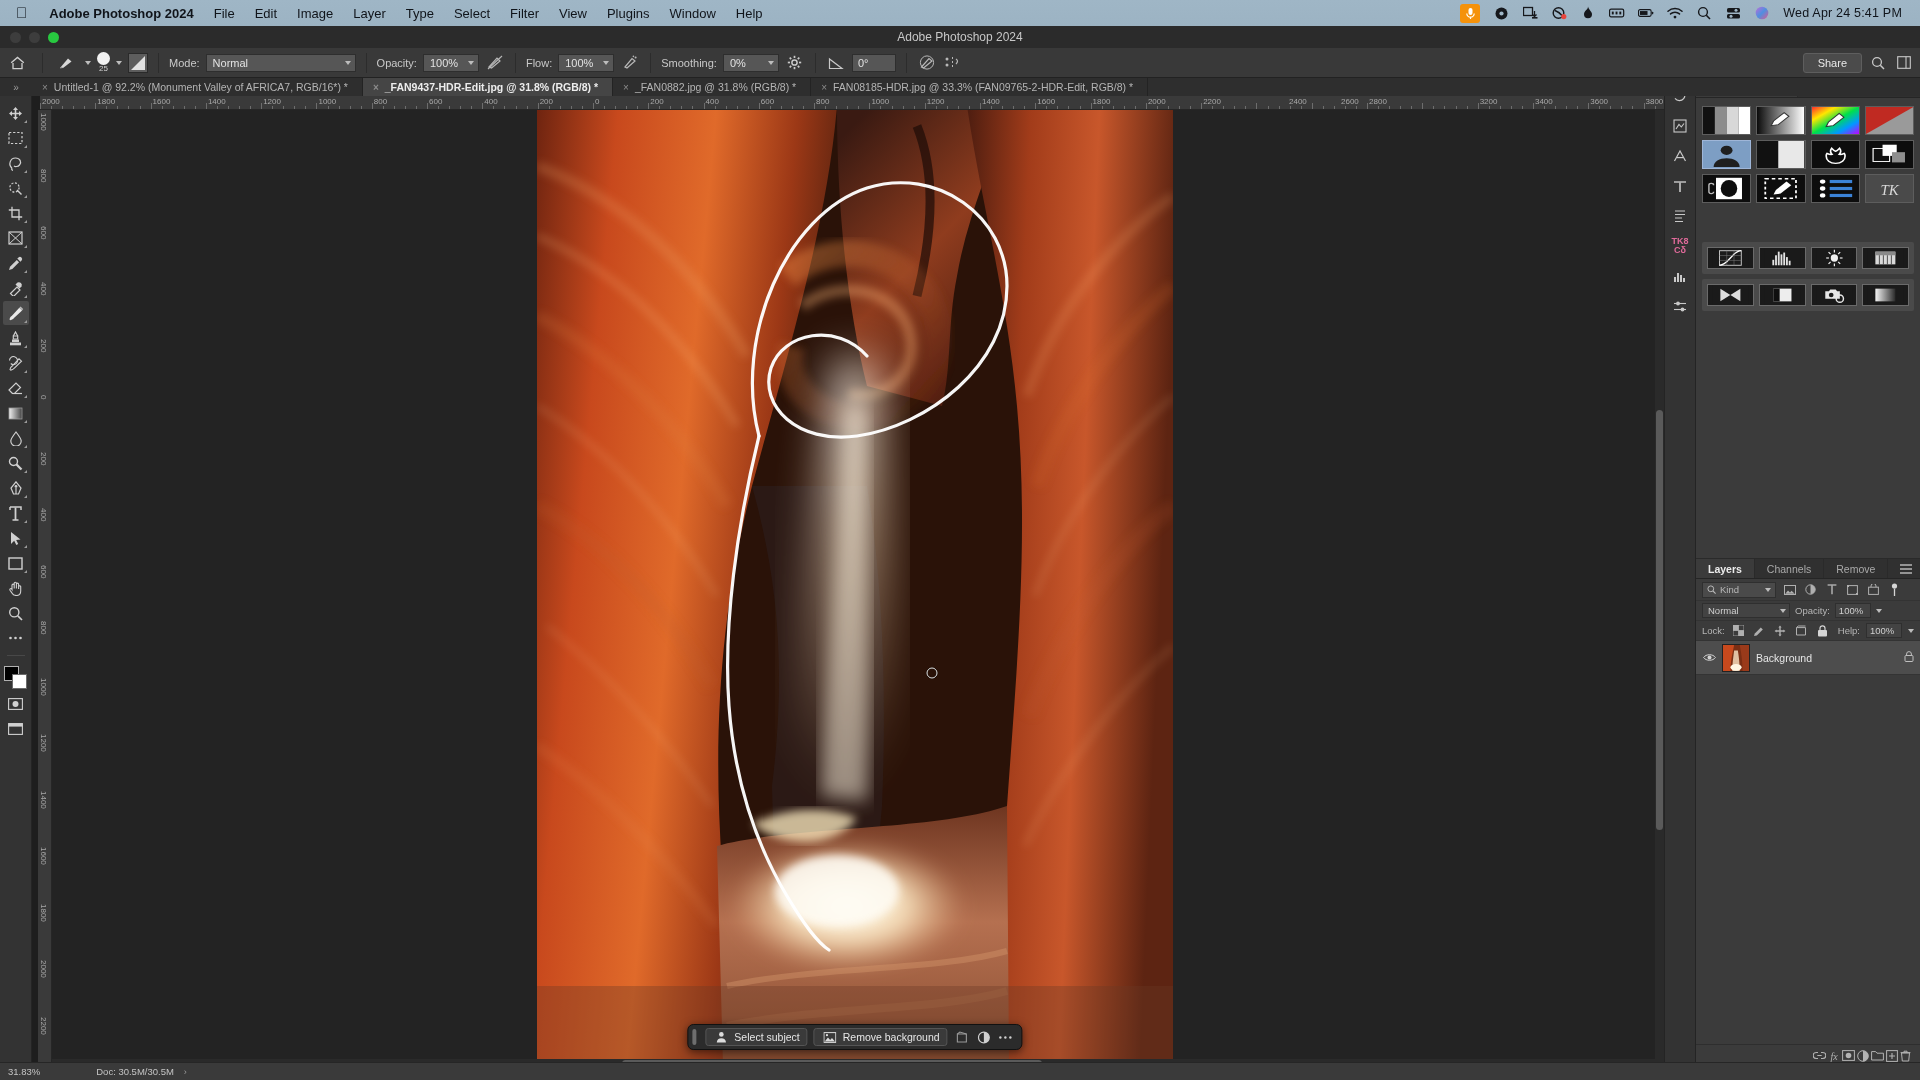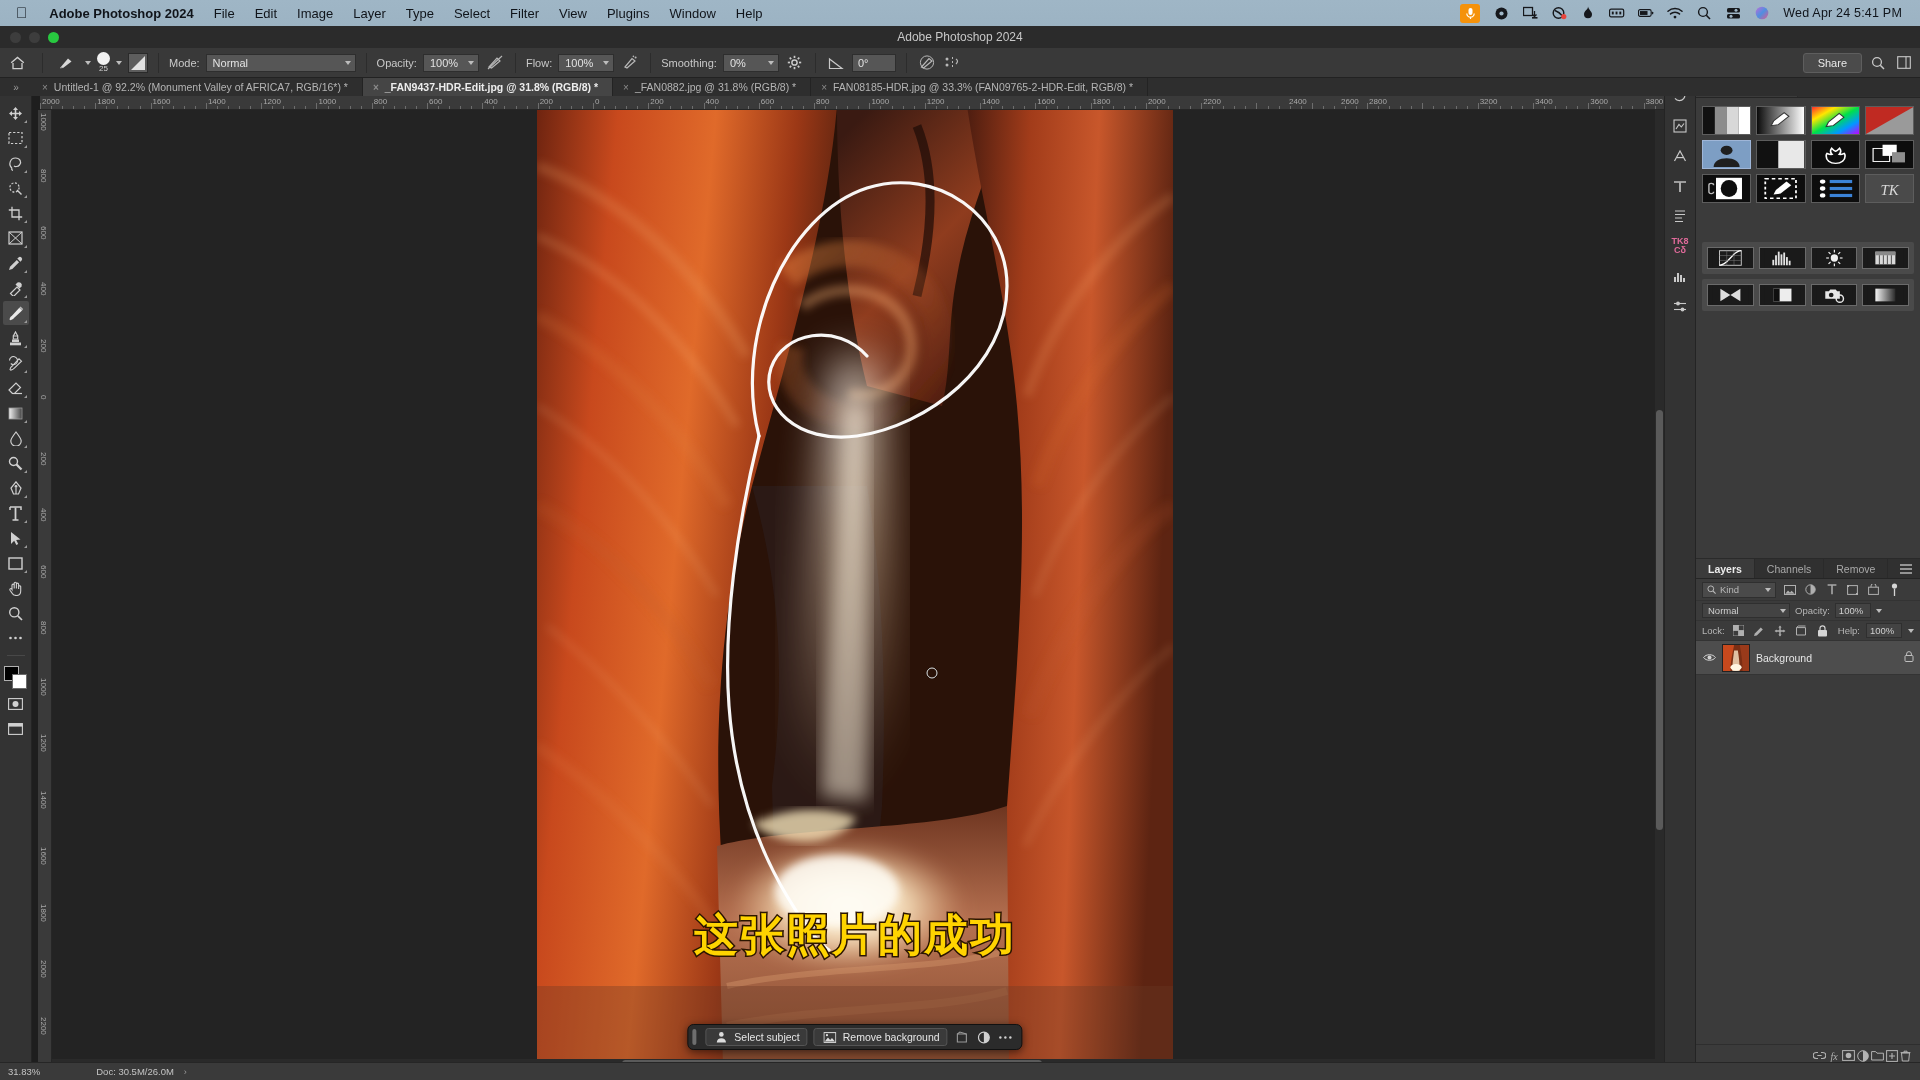--- a/index.html
+++ b/index.html
@@ -1003,21 +1003,20 @@
     <svg id="stroke-svg" viewBox="0 0 636 958" preserveAspectRatio="none">
       <path d="M222 330 C196 230 250 108 330 82 C400 60 470 110 470 180 C470 260 390 320 320 330 C260 338 222 300 234 262 C246 226 300 216 330 250" fill="none" stroke="#ffffff" stroke-width="3.2" stroke-linecap="round" opacity="0.96"></path>
       <path d="M222 330 C200 420 186 520 192 600 C198 680 220 740 250 790 C268 820 280 836 292 844" fill="none" stroke="#ffffff" stroke-width="3.2" stroke-linecap="round" opacity="0.96"></path>
     </svg>
 
     <svg style="position:absolute;left:388px;top:560px;z-index:9;" width="14" height="14" viewBox="0 0 14 14">
       <circle cx="7" cy="7" r="5" fill="none" stroke="#000" stroke-width="1.6" opacity=".6"></circle>
       <circle cx="7" cy="7" r="5" fill="none" stroke="#fff" stroke-width="1" opacity=".9"></circle>
     </svg>
 
-    <div id="subtitle">这张照片的成功</div>
 
     <div id="ctx-toolbar">
       <div id="ctx-grip"></div>
       <div class="ctx-btn">
         <span class="ctx-icon">
           <svg width="12" height="12" viewBox="0 0 12 12">
               <circle cx="6" cy="3.4" r="2.3" fill="#dcdcdc"></circle>
               <path d="M1.4 11.4c0-2.6 2-4.2 4.6-4.2s4.6 1.6 4.6 4.2Z" fill="#dcdcdc"></path>
             </svg>
         </span>
@@ -1502,15 +1501,15 @@
             <path d="M1.5 3 h8 l-.8 8h-6.4Z" fill="none" stroke="#b3b3b3" stroke-width="1"></path>
             <path d="M0.6 2.6 H10.4 M4 2.6 V1.2 h3 v1.4" stroke="#b3b3b3" stroke-width="1" fill="none"></path>
           </svg>
       </span>
     </div>
   </div>
 </div>
 
 <div id="statusbar">
   <span>31.83%</span>
-  <span style="margin-left:46px;">Doc: 30.5M/26.0M</span>
+  <span style="margin-left:46px;">Doc: 30.5M/30.5M</span>
   <span style="font-size:9px;color:#9e9e9e;">›</span>
 </div>
 
 </body></html>

